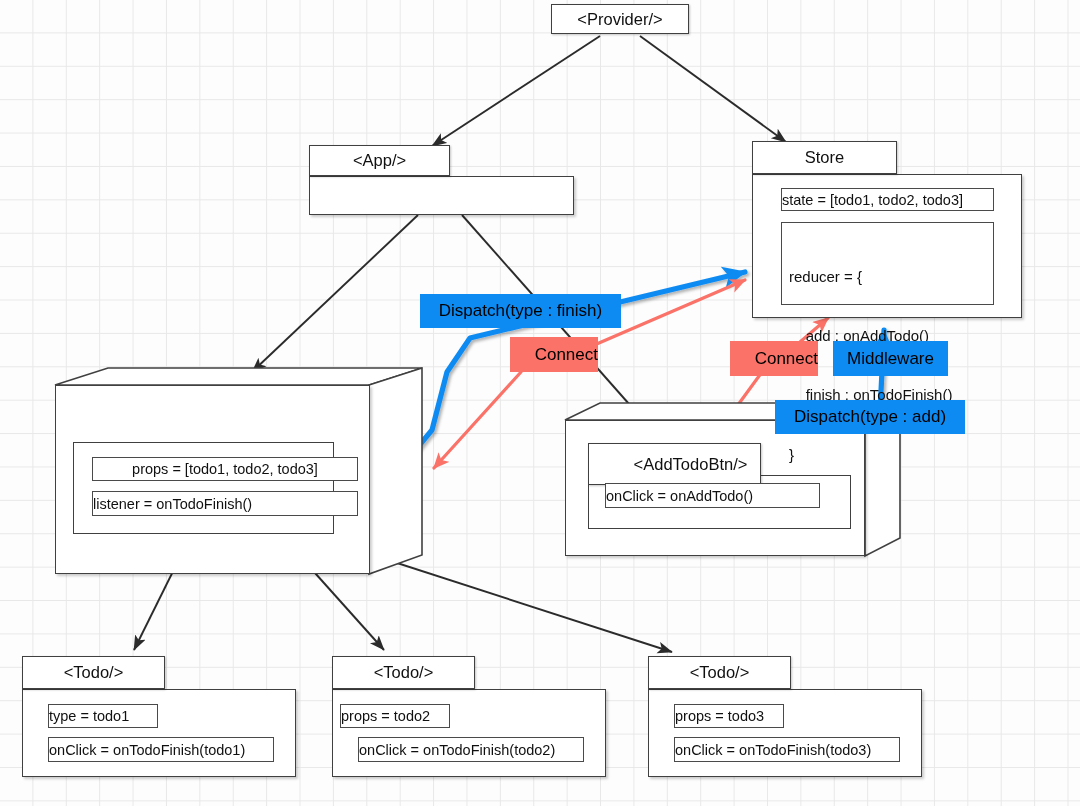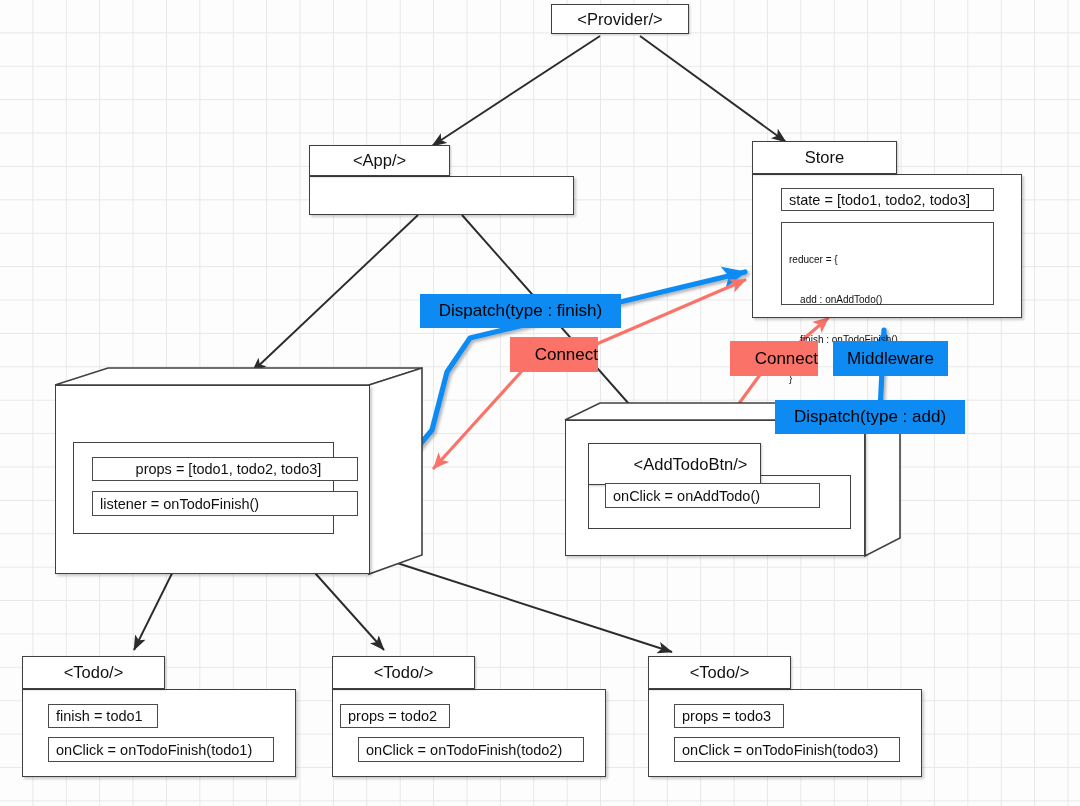--- a/index.html
+++ b/index.html
@@ -48,31 +48,30 @@
     z-index: 2;
     box-shadow: 1.5px 1.5px 2.5px rgba(0,0,0,0.2);
   }
   .attr {
     position: absolute;
     box-sizing: border-box;
     background: #ffffff;
     border: 1.3px solid #4a4a4a;
     display: flex;
     align-items: center;
-    padding-left: 7px;
     font-size: 14.5px;
     color: #101010;
     z-index: 4;
     white-space: pre;
   }
   .attr.multiline {
     display: block;
     padding: 4px 0 0 7px;
     line-height: 1.32;
-    font-size: 10px;
+    font-size: 15px;
   }
   
   .lbl {
     position: absolute;
     box-sizing: border-box;
     display: flex;
     align-items: center;
     justify-content: center;
     font-size: 17px;
     color: #000000;
@@ -175,21 +174,21 @@
   <div class="body" style="left:588px; top:475px; width:263px; height:54px; box-shadow:none; border-width:1.3px;"></div>
   <div class="attr" style="left:605px; top:483px; width:215px; height:25px;">
     <span>onClick = onAddTodo()</span>
   </div>
 
   <div class="tab" style="left:22px; top:656px; width:143px; height:33px;">
     <span>&lt;Todo/&gt;</span>
   </div>
   <div class="body" style="left:22px; top:689px; width:274px; height:88px;"></div>
   <div class="attr" style="left:48px; top:704px; width:110px; height:24px;">
-    <span>finish = todo1</span>
+    <span>type = todo1</span>
   </div>
   <div class="attr" style="left:48px; top:737px; width:226px; height:25px;">
     <span>onClick = onTodoFinish(todo1)</span>
   </div>
 
   <div class="tab" style="left:332px; top:656px; width:143px; height:33px;">
     <span>&lt;Todo/&gt;</span>
   </div>
   <div class="body" style="left:332px; top:689px; width:274px; height:88px;"></div>
   <div class="attr" style="left:340px; top:704px; width:110px; height:24px;">

